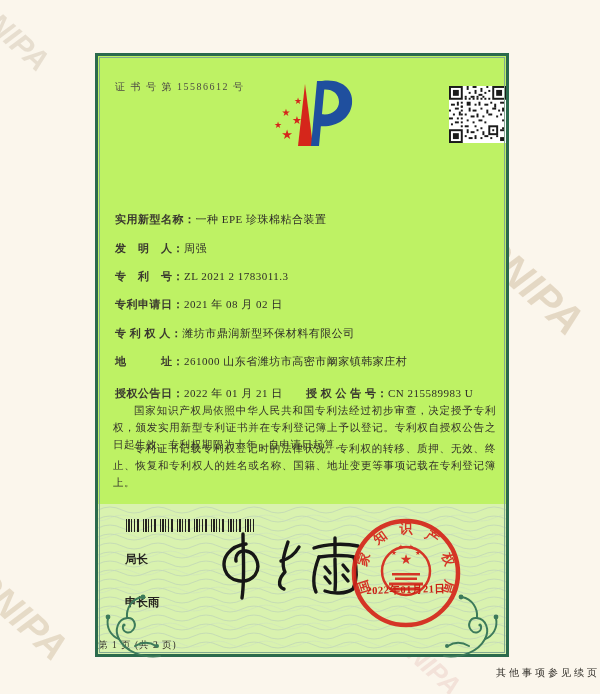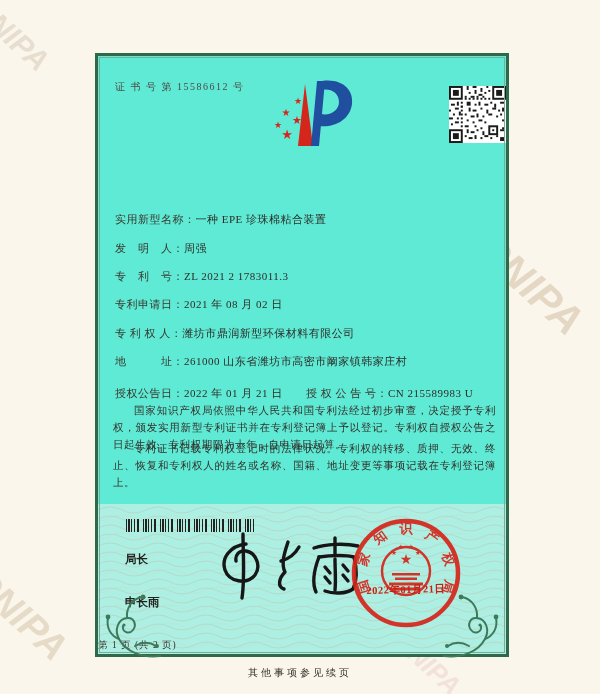--- a/index.html
+++ b/index.html
@@ -14,37 +14,37 @@
   .wm1{left:-12px;top:-8px;font-size:30px;color:rgba(206,192,172,.45);}
   .wm2{left:318px;top:88px;font-size:26px;color:rgba(236,200,194,.55);}
   .wm3{left:352px;top:220px;font-size:26px;color:rgba(200,196,186,.45);}
   .wm4{left:498px;top:224px;font-size:42px;color:rgba(214,196,170,.6);}
   .wm5{left:-10px;top:560px;font-size:38px;color:rgba(214,196,170,.55);}
   .wm6{left:196px;top:416px;font-size:24px;color:rgba(222,212,196,.4);}
   .wm7{left:408px;top:626px;font-size:26px;color:rgba(236,206,198,.5);}
 
   
   .frame{position:absolute;left:95px;top:53px;width:414px;height:604px;
-         background:#5eead4;border:3px solid #2b6a4d;box-sizing:border-box;}
+         background:#bef264;border:3px solid #2b6a4d;box-sizing:border-box;}
   .frame::before{content:"";position:absolute;inset:1px;border:1px solid #82a991;pointer-events:none;z-index:5;}
 
   .guilloche{position:absolute;left:0;bottom:0;width:408px;height:150px;z-index:0;}
   .flourish{position:absolute;z-index:6;}
   .flourish.left{left:-8px;bottom:-8px;}
   .flourish.right{right:-8px;bottom:-8px;transform:scaleX(-1);}
 
   .cert-no{position:absolute;left:17px;top:24px;font-size:10px;letter-spacing:1.5px;color:#4d4a44;z-index:2;}
   .qr{position:absolute;left:351px;top:30px;width:57px;height:57px;z-index:2;}
   .logo{position:absolute;left:170px;top:20px;width:86px;height:80px;z-index:2;}
   .title{position:absolute;left:0;top:92px;width:100%;text-align:center;
          font-size:29px;font-weight:700;letter-spacing:5px;color:#1c1b19;z-index:2;}
 
   .field-row{position:absolute;left:17px;width:384px;font-size:11px;color:#2e2c28;
              letter-spacing:.5px;white-space:nowrap;z-index:2;}
-  .f-label{color:#3a382f;}
+  .f-label{color:#3a382f;font-weight:bold;}
   .pair2{position:absolute;left:191px;top:0;}
 
   .para{position:absolute;left:15px;width:383px;font-size:10.5px;line-height:17px;
         color:#33302a;text-indent:2em;letter-spacing:.6px;
         text-align:justify;z-index:2;margin:0;}
   .para1{top:346px;}
   .para2{top:384px;}
 
   .barcode{position:absolute;left:28px;top:463px;width:128px;height:13px;z-index:2;
     background:repeating-linear-gradient(90deg,
@@ -59,21 +59,21 @@
   .signature{position:absolute;left:110px;top:474px;width:172px;height:78px;z-index:2;}
 
   .seal{position:absolute;left:251px;top:460px;width:114px;height:114px;z-index:3;opacity:.92;}
   .seal-date{position:absolute;left:248px;top:527px;width:120px;text-align:center;
       font-size:10.5px;font-weight:700;color:#ca2013;letter-spacing:.5px;
       transform:rotate(-1.5deg);z-index:4;}
 
   .page-info{position:absolute;left:0;top:583px;width:100%;text-align:left;
       font-size:9.5px;letter-spacing:1px;color:#33302a;z-index:2;}
 
-  .footer-note{position:absolute;left:0;top:666px;width:100%;text-align:center;
+  .footer-note{position:absolute;left:0;top:666px;width:100%;text-align:right;
       font-size:10px;letter-spacing:3px;color:#33302a;}
 </style>
 </head>
 <body>
 
 <div class="page">
 
   <span class="wm wm1">CNIPA</span>
   <span class="wm wm2">CNIPA</span>
   <span class="wm wm3">CNIPA</span>

